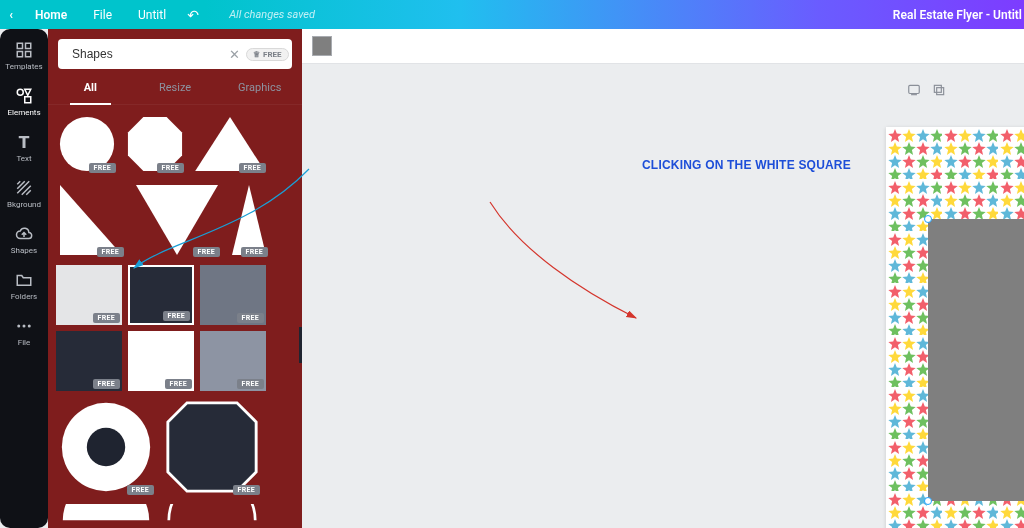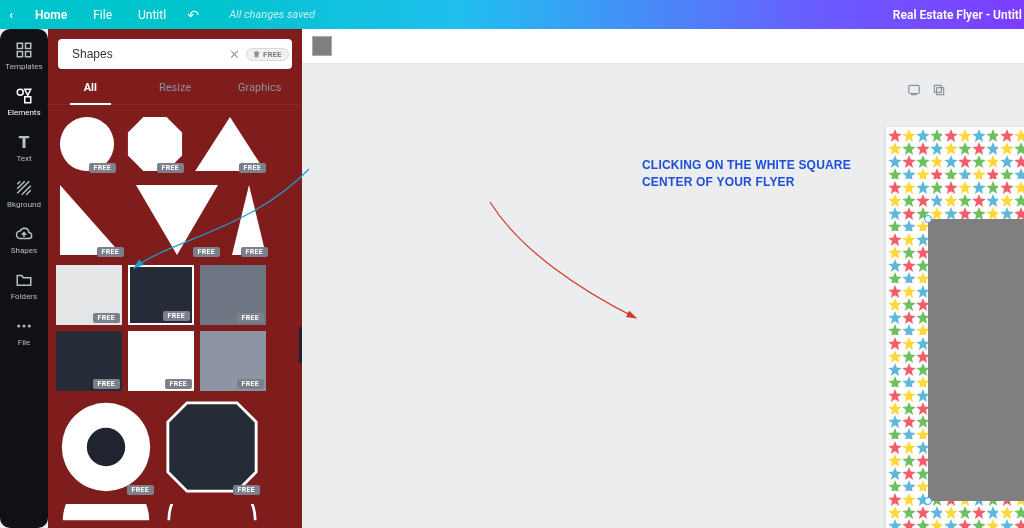--- a/index.html
+++ b/index.html
@@ -280,21 +280,20 @@
       <div class="gray-square">
         <div class="sel-dot" style="left:-4px;top:-4px"></div>
 
         <div class="sel-dot" style="left:-4px;bottom:-4px"></div>
 
       </div>
     </div>
 
     <div class="annot">
       <div>CLICKING ON THE WHITE SQUARE</div>
-      <div>CENTER OF YOUR FLYER</div>
     </div>
 
     <svg class="arrow-svg" width="744" height="499">
       <defs>
         <marker id="ahRed" markerWidth="10" markerHeight="10" refX="8" refY="3" orient="auto">
           <path d="M0,0 L9,3 L0,6 Z" fill="#d4352c"></path>
         </marker>
         <marker id="ahBlue" markerWidth="10" markerHeight="10" refX="8" refY="3" orient="auto">
           <path d="M0,0 L9,3 L0,6 Z" fill="#1a9fd6"></path>
         </marker>

